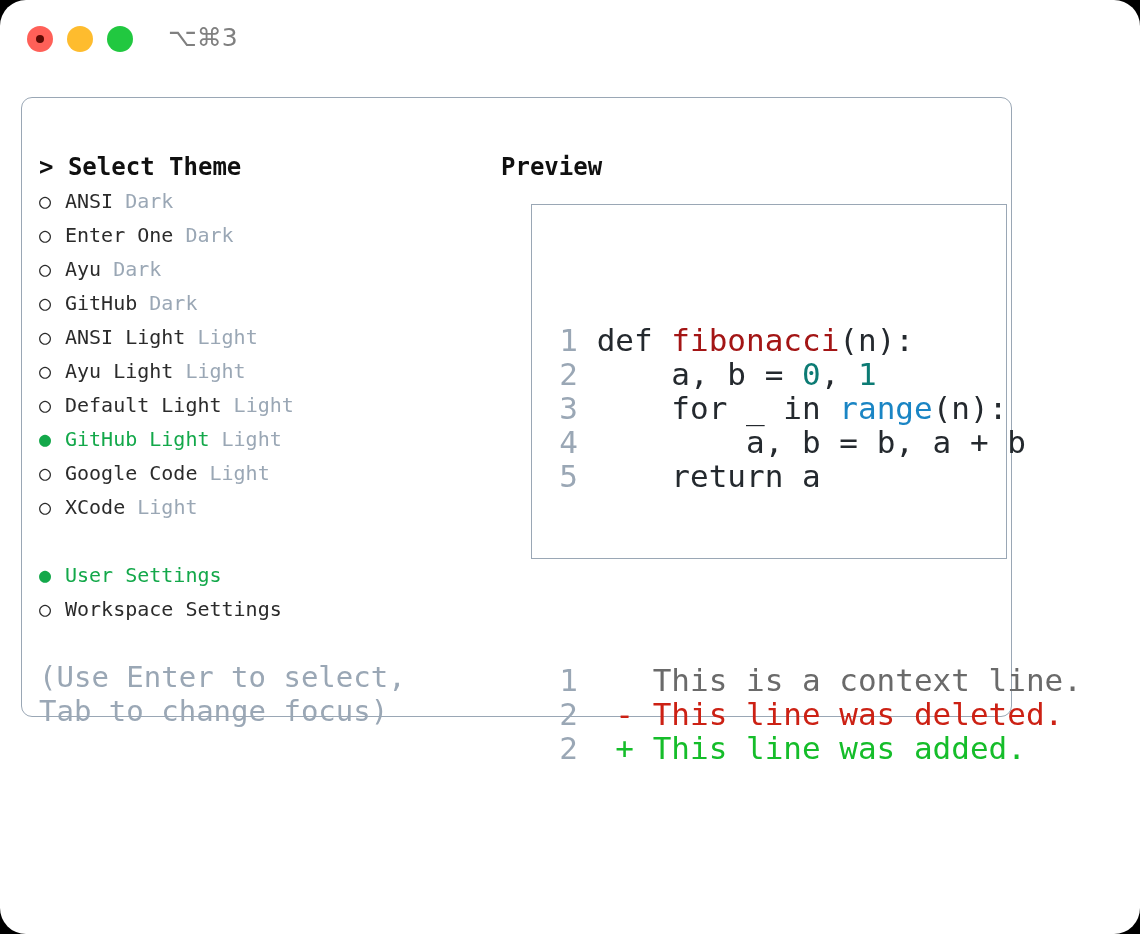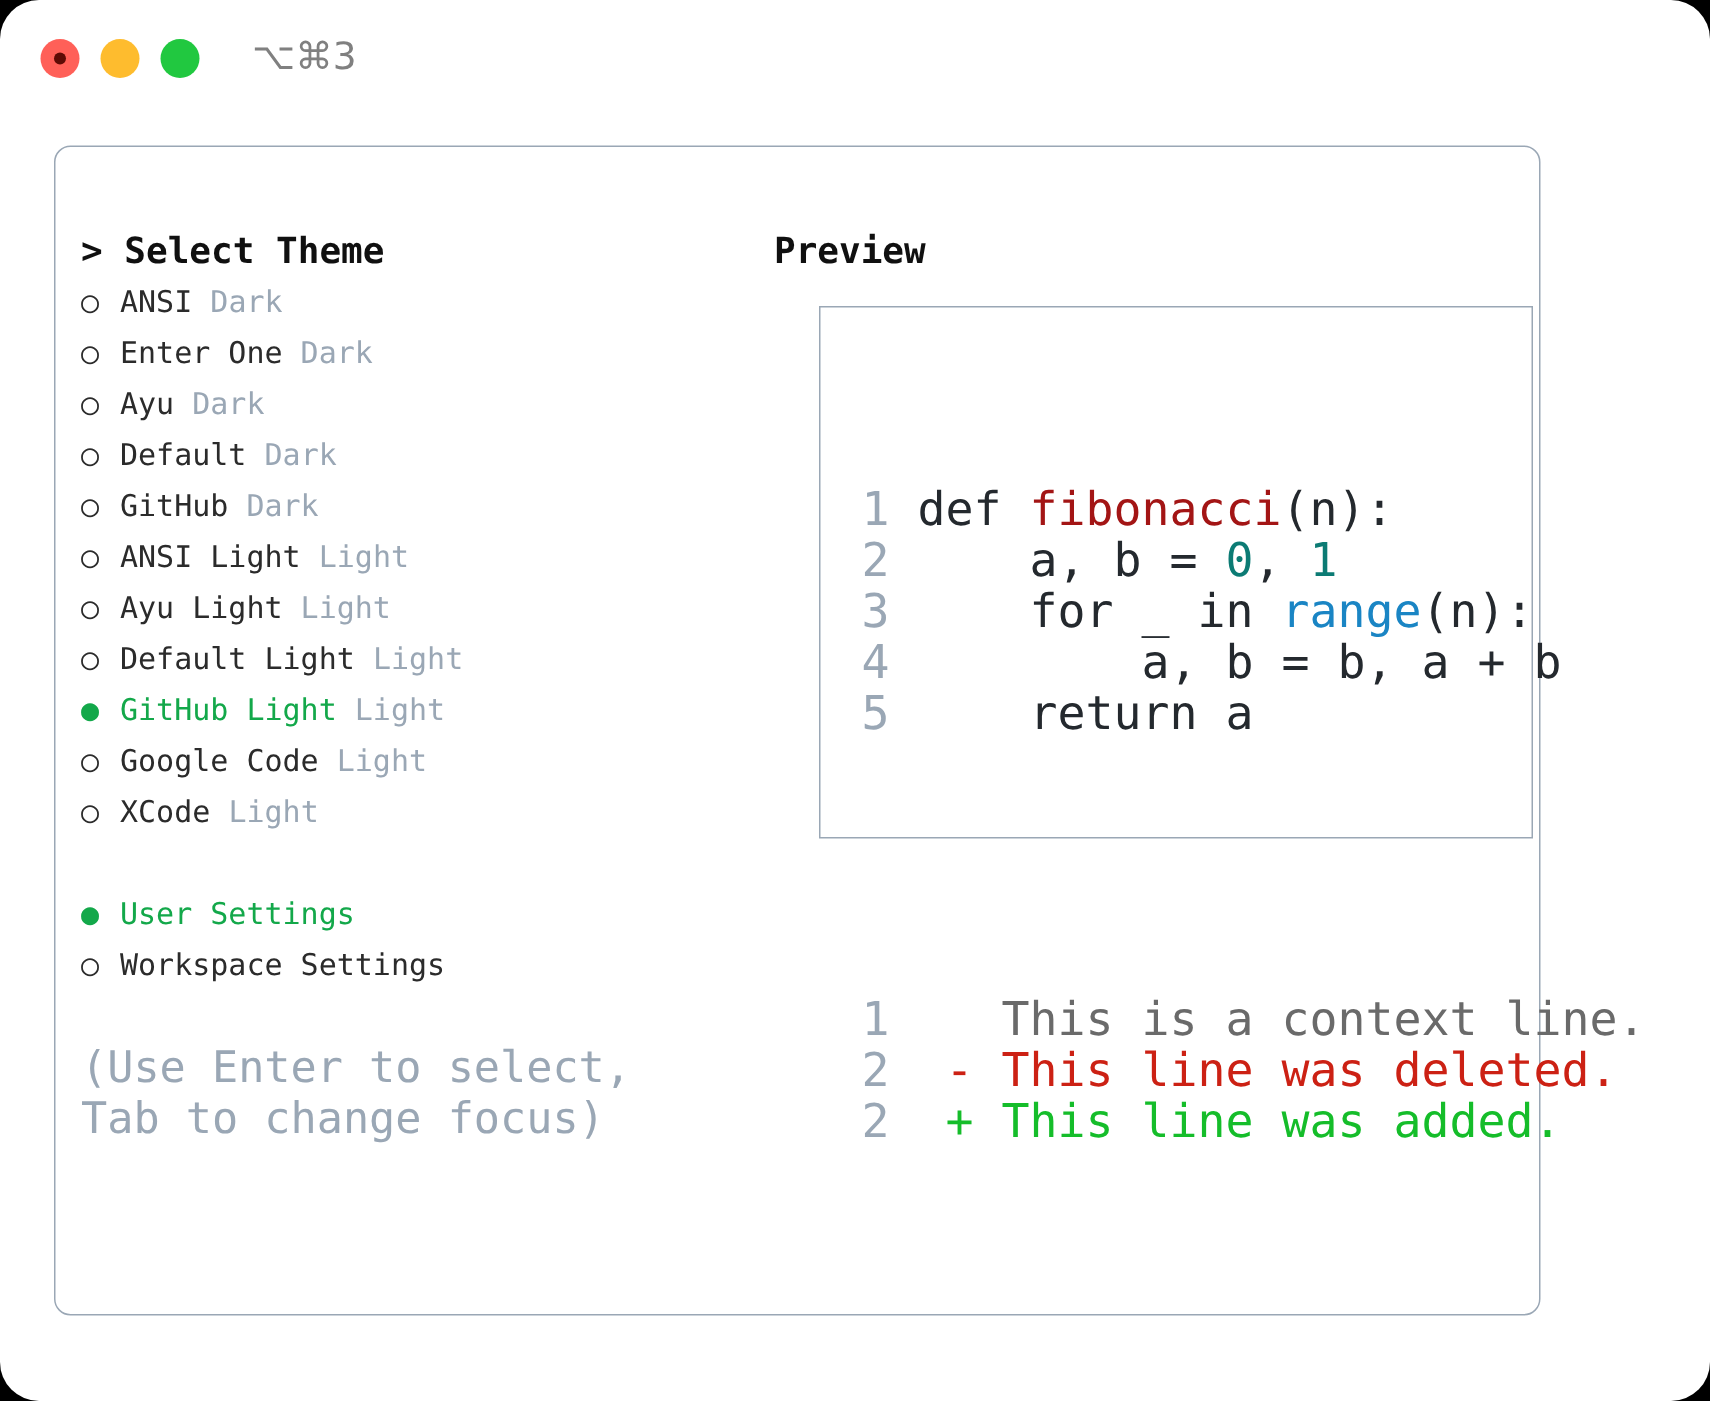--- a/index.html
+++ b/index.html
@@ -65,24 +65,24 @@
     font-size: 25px;
     letter-spacing: 0px;
     color: #808080;
     font-family: "DejaVu Sans", "Liberation Sans", sans-serif;
     white-space: pre;
   }
 
   
   .panel {
     position: absolute;
-    left: 36px;
+    left: 21px;
     top: 97px;
     width: 991px;
-    height: 780px;
+    height: 620px;
     border: 1.6px solid #9aa7b5;
     border-radius: 11px;
     box-sizing: border-box;
     background: #ffffff;
   }
 
   .col-left {
     position: absolute;
     left: 17px;
     top: 52px;
@@ -189,21 +189,20 @@
   </div>
 
   <div class="panel">
 
     <div class="col-left">
       <div class="section-head">&gt; Select Theme</div>
       <div class="list" id="theme-list">
           <div class="row"><span class="marker">○</span><span class="label">ANSI</span><span class="suffix"> Dark</span></div>
           <div class="row"><span class="marker">○</span><span class="label">Enter One</span><span class="suffix"> Dark</span></div>
           <div class="row"><span class="marker">○</span><span class="label">Ayu</span><span class="suffix"> Dark</span></div>
-          <div class="row"><span class="marker">○</span><span class="label">Default</span><span class="suffix"> Dark</span></div>
           <div class="row"><span class="marker">○</span><span class="label">GitHub</span><span class="suffix"> Dark</span></div>
           <div class="row"><span class="marker">○</span><span class="label">ANSI Light</span><span class="suffix"> Light</span></div>
           <div class="row"><span class="marker">○</span><span class="label">Ayu Light</span><span class="suffix"> Light</span></div>
           <div class="row"><span class="marker">○</span><span class="label">Default Light</span><span class="suffix"> Light</span></div>
           <div class="row selected"><span class="marker sel">●</span><span class="label">GitHub Light</span><span class="suffix"> Light</span></div>
           <div class="row"><span class="marker">○</span><span class="label">Google Code</span><span class="suffix"> Light</span></div>
           <div class="row"><span class="marker">○</span><span class="label">XCode</span><span class="suffix"> Light</span></div>
         </div>
 
       <div class="spacer-sm"></div>

